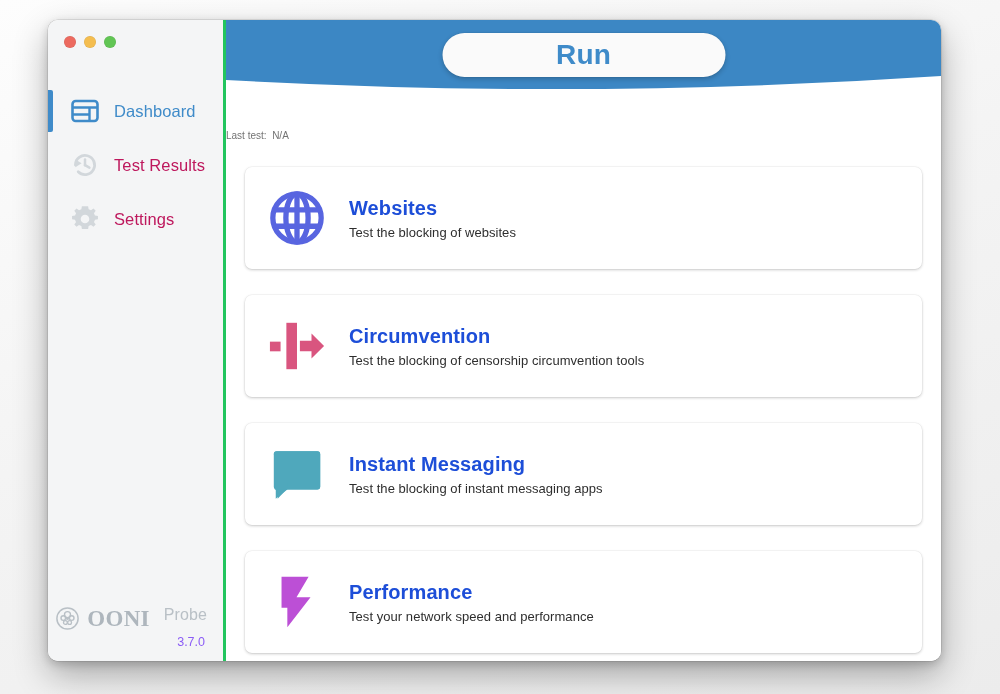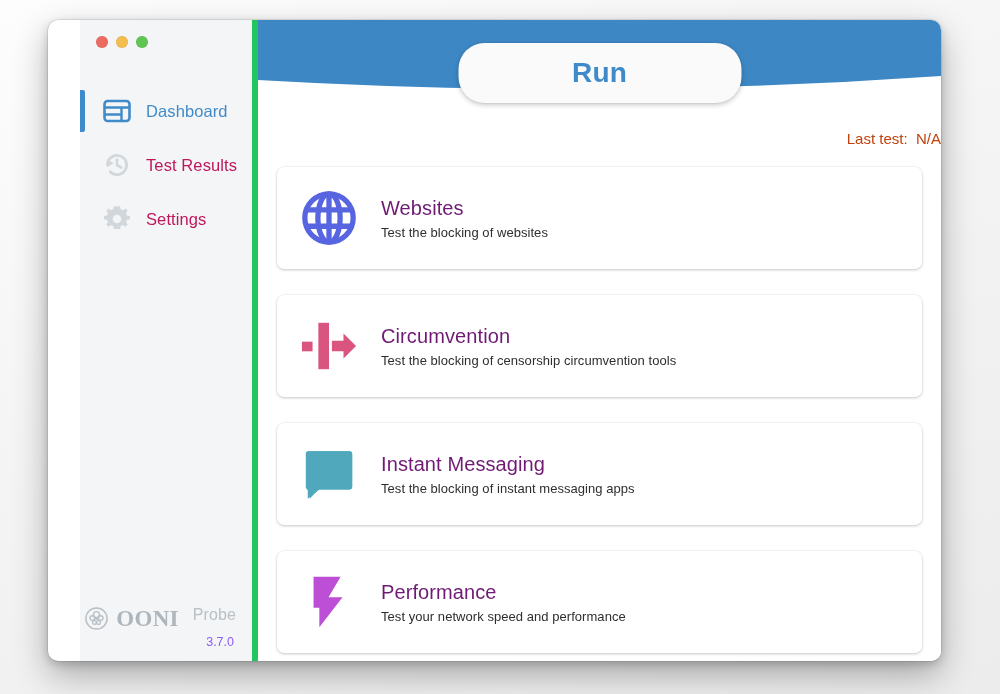--- a/index.html
+++ b/index.html
@@ -36,25 +36,24 @@
                 0 3px 10px rgba(0,0,0,0.18),
                 0 0 0 0.5px rgba(0,0,0,0.16);
     display: flex;
   }
 
   
   #sidebar {
     width: 178px;
     flex: 0 0 178px;
     background: #f4f5f6;
-    border-right: 6px solid #22c55e;
+    border-right: 3px solid #22c55e;
     position: relative;
     display: flex;
     flex-direction: column;
-    margin-left: 32px;
   }
 
   #traffic-lights {
     display: flex;
     gap: 8px;
     padding: 16px 0 0 16px;
     height: 44px;
   }
   .tl {
     width: 12px; height: 12px;
@@ -152,46 +151,46 @@
     width: 100%;
     height: 80px;
     pointer-events: none;
   }
   #banner svg { display: block; width: 100%; height: 100%; }
 
   #run-button {
     position: absolute;
     left: 50%;
     transform: translateX(-50%);
-    top: 23px;
+    top: 13px;
     width: 283px;
-    height: 60px;
+    height: 44px;
     background: #fafafa;
     border-radius: 26px;
     box-shadow: 0 2px 5px rgba(0,0,0,0.22), 0 0 0 0.5px rgba(0,0,0,0.06);
     display: flex;
     align-items: center;
     justify-content: center;
     cursor: pointer;
     user-select: none;
   }
   #run-label {
     font-size: 28px;
     font-weight: bold;
     color: #3f8bc9;
     letter-spacing: .2px;
   }
 
   #last-test {
     position: absolute;
     top: 110px;
     width: 100%;
-    text-align: right;
-    font-size: 15px;
-    color: #c2410c;
+    text-align: left;
+    font-size: 10px;
+    color: #737373;
     white-space: pre;
   }
 
   
   #cards {
     position: absolute;
     top: 147px;
     left: 19px;
     right: 19px;
     display: flex;
@@ -222,22 +221,22 @@
   .card-icon svg { display: block; }
 
   .card-text {
     margin-left: 20px;
     display: flex;
     flex-direction: column;
     gap: 5px;
   }
   .card-title {
     font-size: 20px;
-    font-weight: normal;
-    color: #701a75;
+    font-weight: bold;
+    color: #1d4ed8;
     letter-spacing: .1px;
   }
   .card-sub {
     font-size: 13px;
     color: #2e2e2e;
     letter-spacing: .05px;
   }
 </style>
 </head>
 <body>

